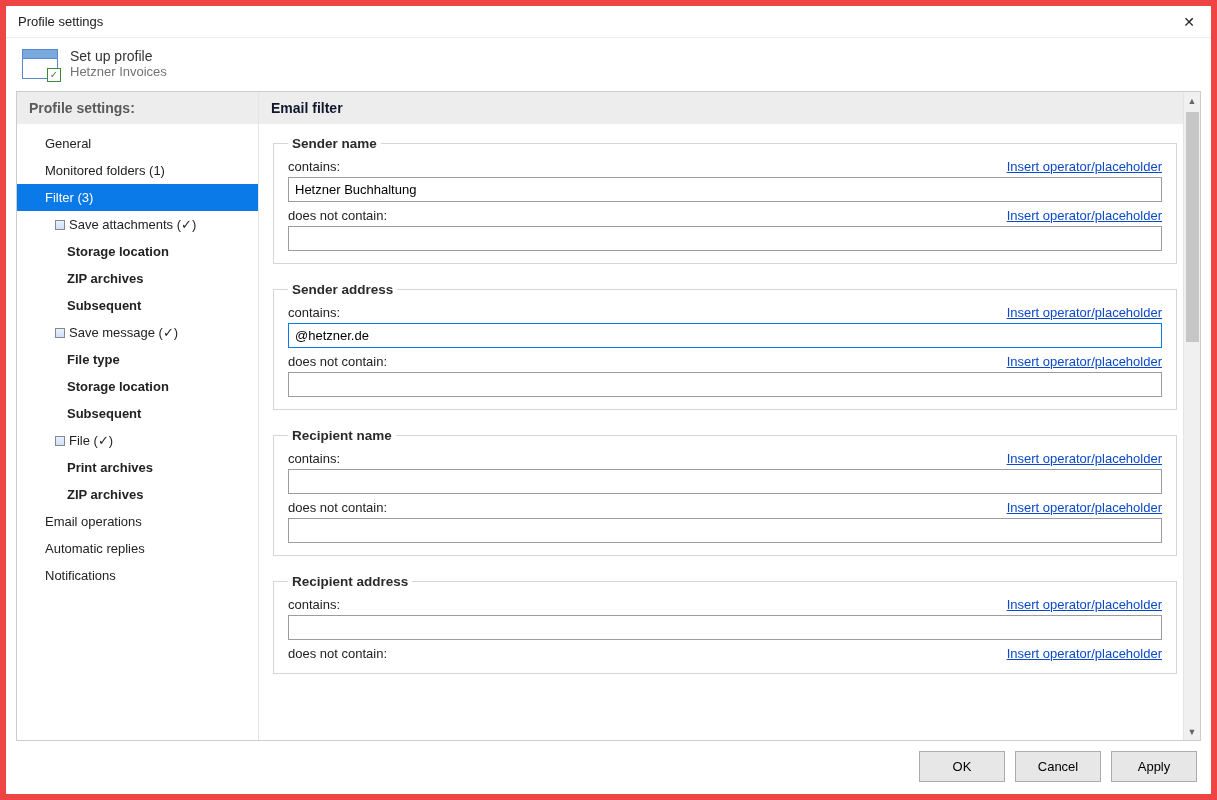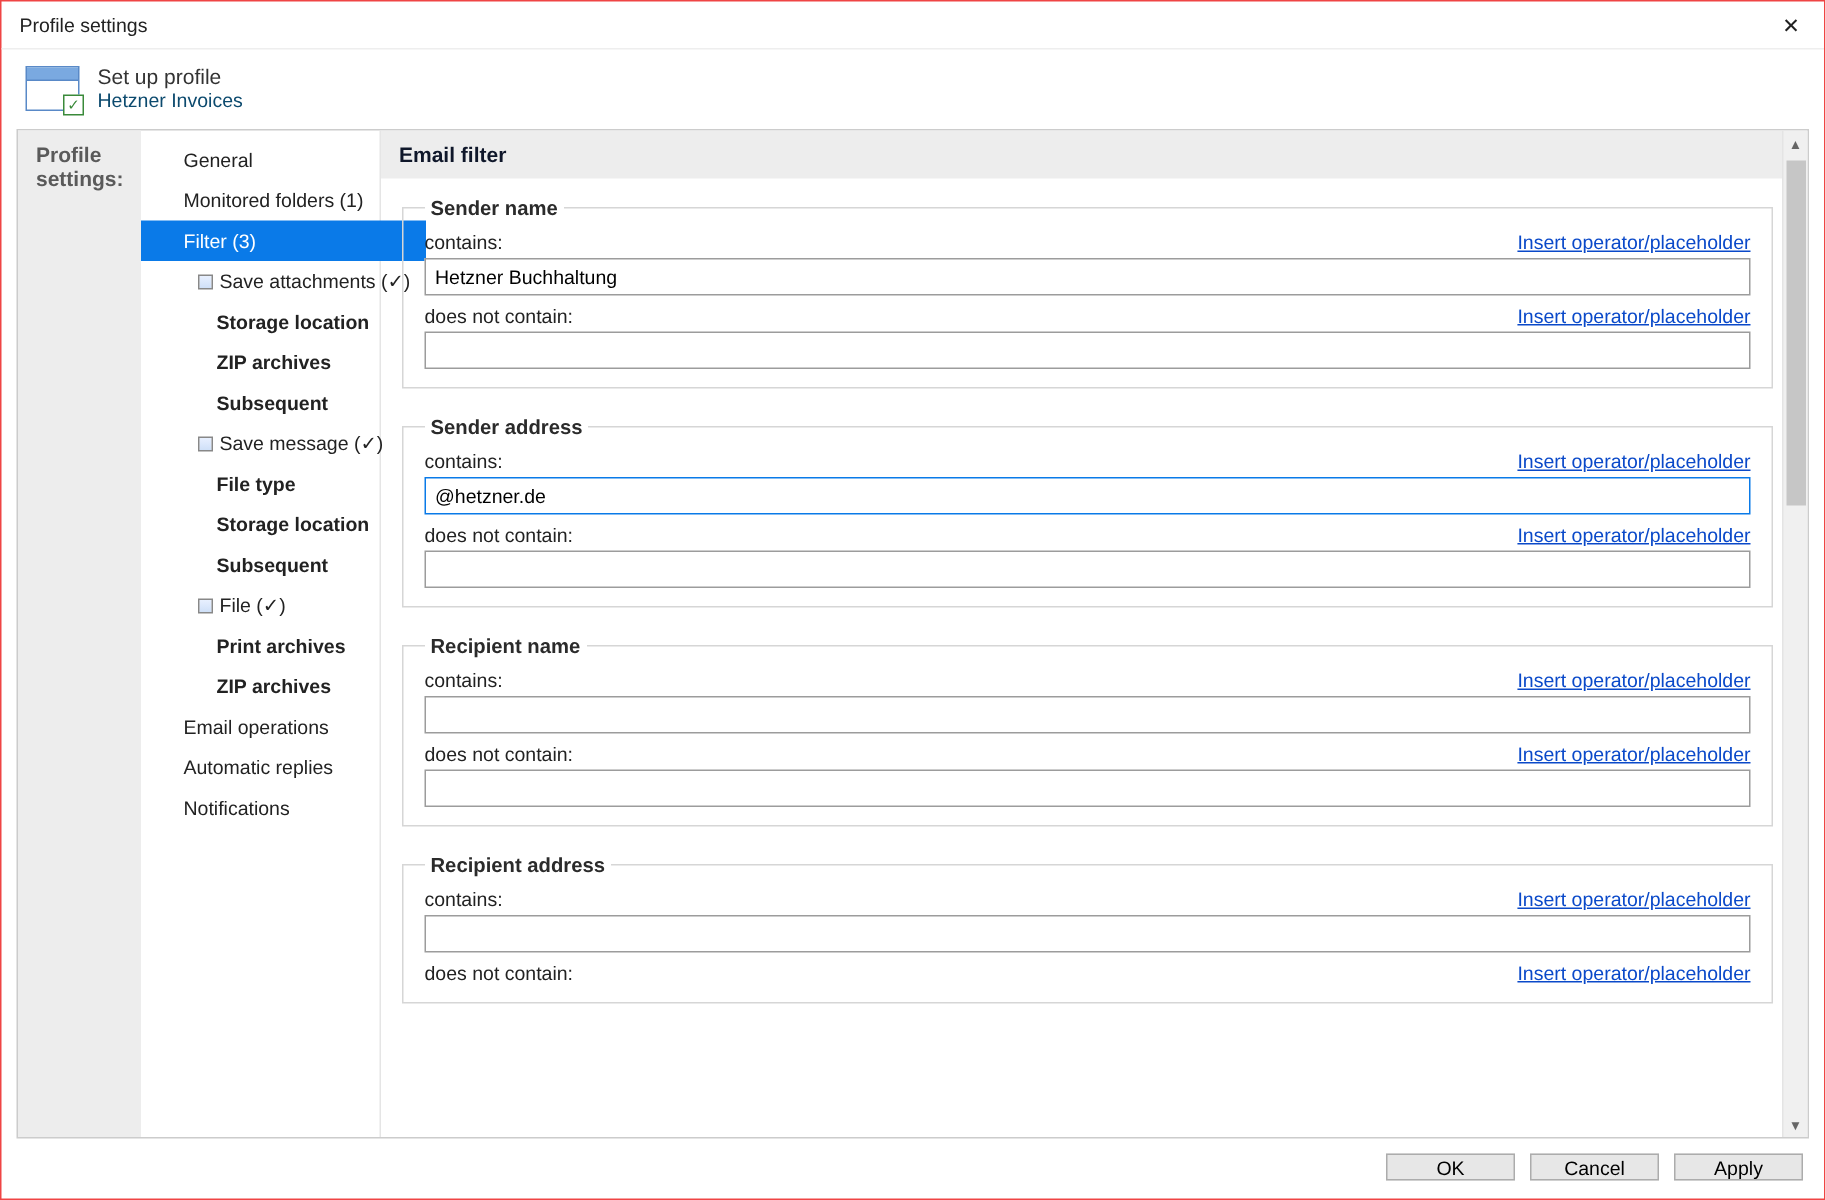--- a/index.html
+++ b/index.html
@@ -5,21 +5,21 @@
   * { box-sizing: border-box; }
   html, body {
     margin: 0; padding: 0;
     font-family: "Segoe UI", Tahoma, sans-serif;
     font-size: 13px;
     color: #222;
     background: #fff;
   }
   .window {
     width: 1217px; height: 800px;
-    border: 1px solid #ef4444;
+    border: 6px solid #ef4444;
     display: flex; flex-direction: column;
     background: #fff;
     position: relative;
   }
   .titlebar {
     height: 32px;
     display: flex; align-items: center;
     padding: 0 8px 0 12px;
     border-bottom: 1px solid #eee;
   }
@@ -50,33 +50,33 @@
   .header .icon-check {
     position: absolute;
     bottom: -4px; right: -4px;
     width: 14px; height: 14px;
     border: 1px solid #3a8a3a;
     background: #fff;
     display: flex; align-items: center; justify-content: center;
     font-size: 10px; color: #3a8a3a;
   }
   .header .htxt .h1 { font-size: 14px; color: #333; font-weight: 400; }
-  .header .htxt .h2 { font-size: 13px; color: #0c4a6e; margin-top: 0px; }
+  .header .htxt .h2 { font-size: 13px; color: #737373; margin-top: 0px; }
   .body-wrap {
     flex: 1;
     border: 1px solid #ccc;
     margin: 0 10px 0 10px;
     display: flex;
     min-height: 0;
   }
   
   .sidebar {
     width: 242px;
     border-right: 1px solid #e5e5e5;
-    display: flex; flex-direction: row;
+    display: flex; flex-direction: column;
     padding-top: 0;
   }
   .sidebar-head {
     background: #ededed;
     padding: 8px 12px;
     font-weight: 600;
     color: #5a5a5a;
     font-size: 14px;
   }
   .tree { padding: 6px 0; }
@@ -170,21 +170,21 @@
     top: 20px; height: 230px;
     background: #c6c6c6;
     border-radius: 0;
   }
   
   .footer {
     padding: 10px 14px 12px 0;
     display: flex; justify-content: flex-end; gap: 10px;
   }
   .btn {
-    min-width: 86px; height: 18px;
+    min-width: 86px; height: 31px;
     background: #e7e7e7;
     border: 1px solid #acacac;
     font-family: inherit; font-size: 13px;
     cursor: pointer;
   }
 </style>
 </head>
 <body>
 
 <div class="window">

